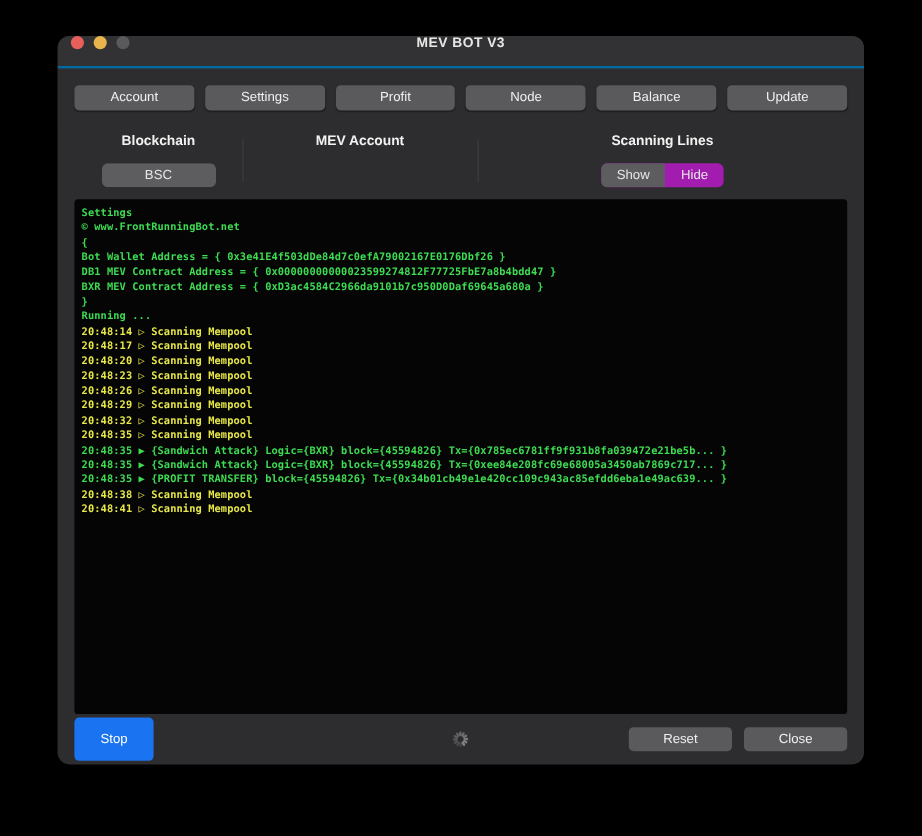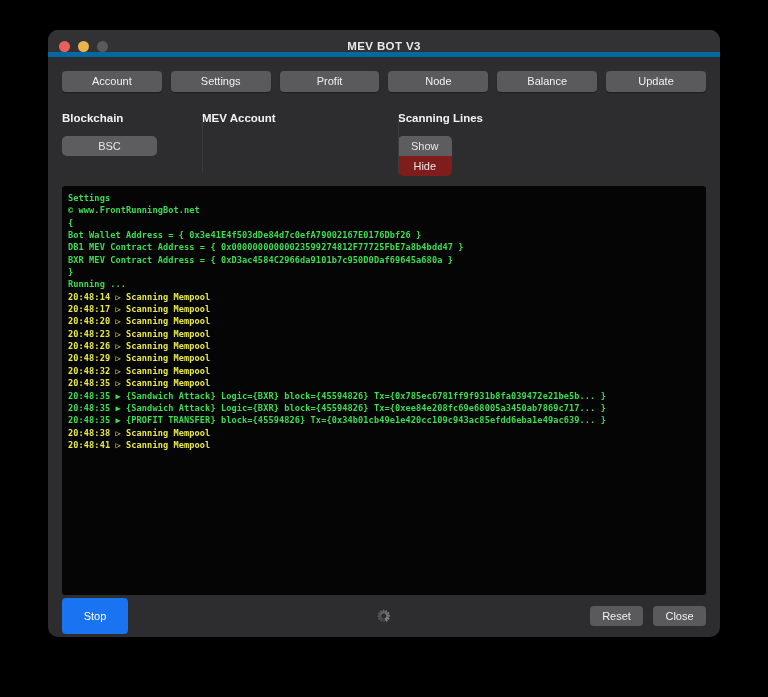--- a/index.html
+++ b/index.html
@@ -26,23 +26,23 @@
     display: flex;
     flex-direction: column;
   }
 
   
   .titlebar {
     position: relative;
     height: 27px;
     flex: 0 0 27px;
     background: #323234;
-    border-bottom: 5px solid #0369a1;
-    display: flex;
-    align-items: flex-end;
+    border-bottom: 2px solid #0369a1;
+    display: flex;
+    align-items: flex-start;
   }
   .traffic-lights {
     display: flex;
     align-items: center;
     gap: 8px;
     padding-left: 11px;
   }
   .tl {
     width: 11px;
     height: 11px;
@@ -89,21 +89,21 @@
   
   .options-row {
     flex: 0 0 auto;
     display: flex;
     align-items: stretch;
     padding: 8px 14px 10px 14px;
   }
   .opt-group {
     display: flex;
     flex-direction: column;
-    align-items: flex-start;
+    align-items: center;
     justify-content: flex-start;
     position: relative;
   }
   .opt-group + .opt-group::before {
     content: "";
     position: absolute;
     left: 0;
     top: 4px;
     bottom: 4px;
     width: 1px;
@@ -145,21 +145,21 @@
 
   .seg-bsc {
     background: #5d5d5f;
     border-radius: 5px;
     min-width: 95px;
   }
   .seg-contract { background: #3a3a3c; }
   .seg-contract .seg-item { min-width: 62px; padding: 0 8px; }
   .seg-speed { background: #3a3a3c; }
   .seg-speed .seg-item { padding: 0 11px; }
-  .seg-lines { background: #7f1d1d; flex-direction: column; }
+  .seg-lines { background: #a21caf; }
   .seg-lines .seg-item { padding: 0 13px; }
 
   
   .terminal-wrap {
     flex: 1 1 auto;
     margin: 0 14px;
     background: #050505;
     border-radius: 3px;
     overflow: hidden;
     position: relative;
@@ -199,21 +199,21 @@
     font-size: 11px;
     font-family: "Liberation Sans", sans-serif;
     cursor: pointer;
   }
   .footer-right {
     margin-left: auto;
     display: flex;
     gap: 10px;
   }
   .btn-foot {
-    width: 53px;
+    width: 86px;
     height: 20px;
     background: #5a5a5c;
     color: #f0f0f0;
     border: none;
     border-radius: 4px;
     font-size: 11px;
     font-family: "Liberation Sans", sans-serif;
     cursor: pointer;
   }
   .spinner {

